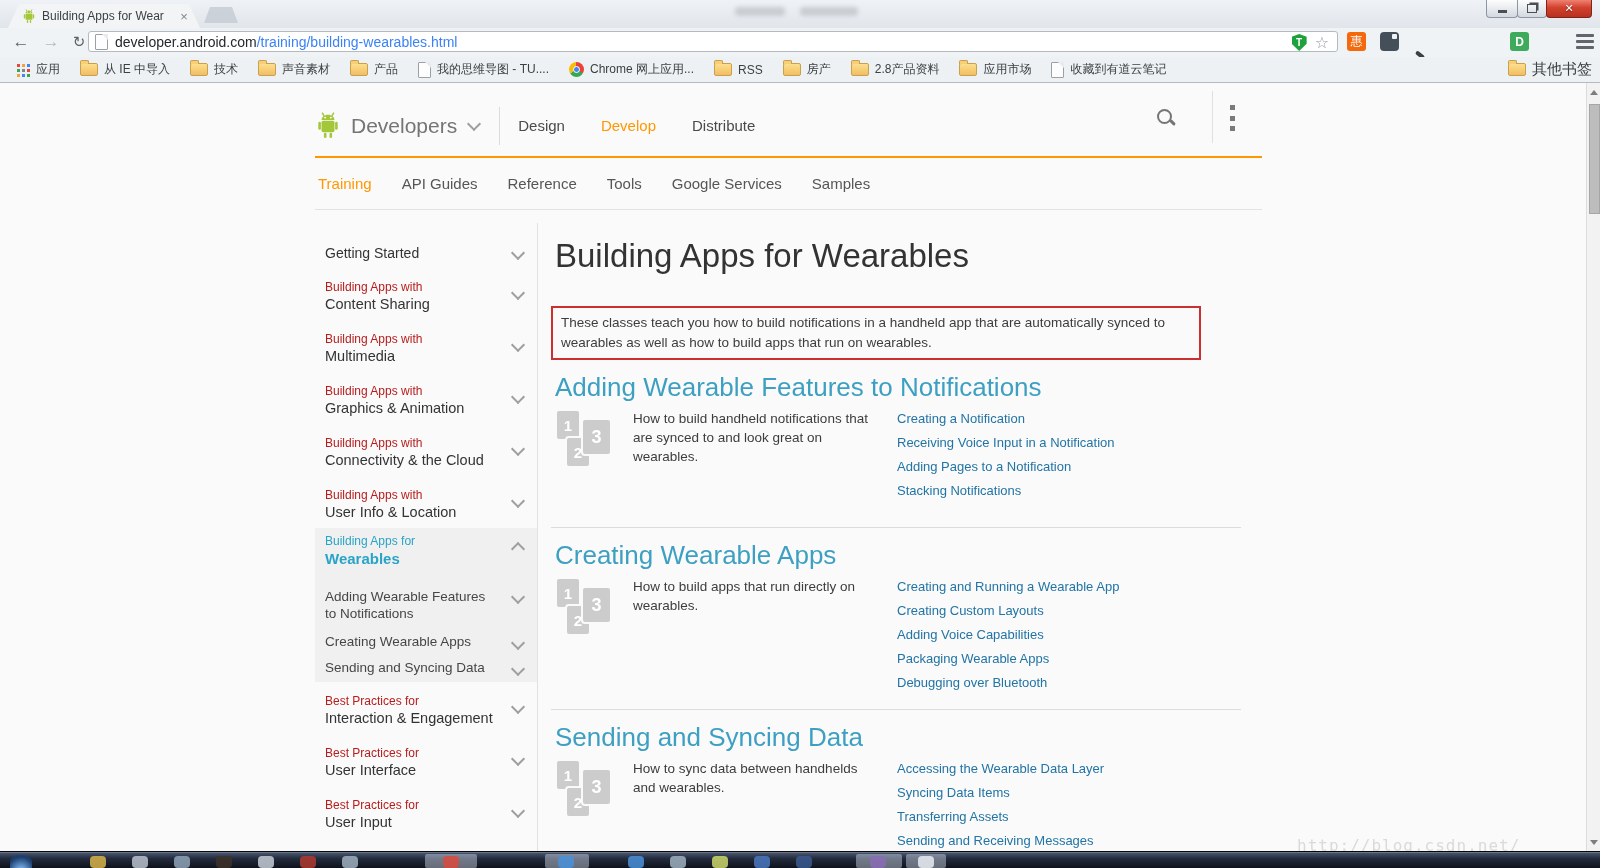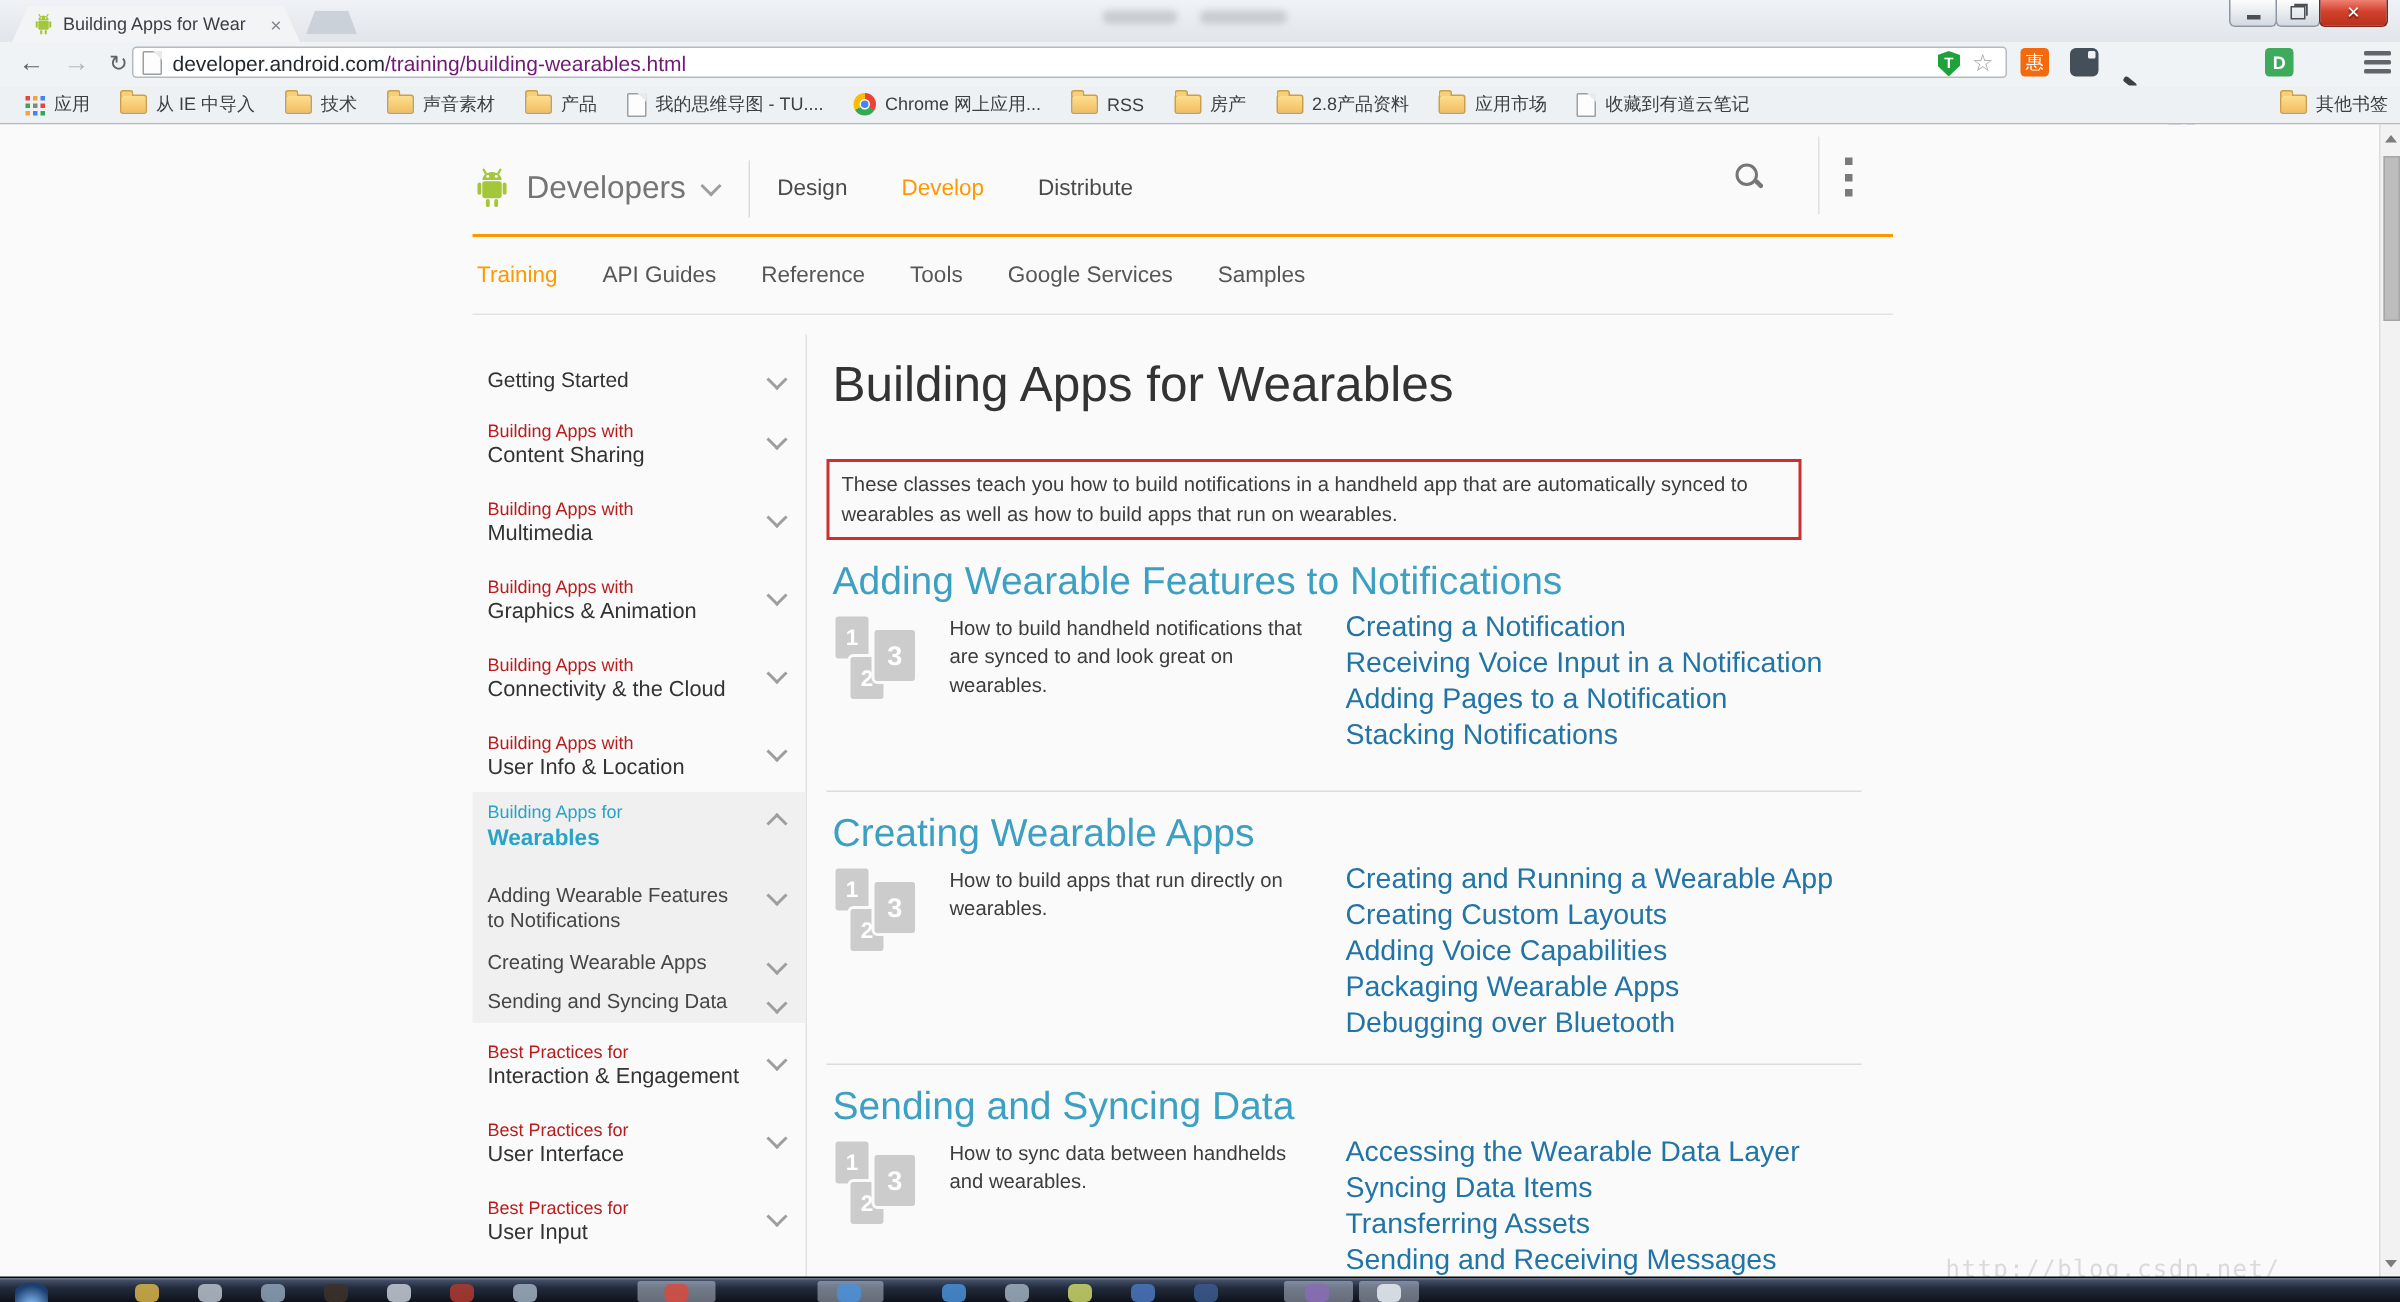--- a/index.html
+++ b/index.html
@@ -27,21 +27,21 @@
   .glyph-x{color:#fff;font-size:11px;font-weight:bold;text-shadow:0 1px 1px #6b1a10;}
 
   .toolbar{position:absolute;left:0;top:28px;width:1600px;height:29px;background:#f0f3f5;}
   .navbtn{position:absolute;top:2px;width:26px;height:24px;display:flex;align-items:center;justify-content:center;
     font-size:17px;color:#5f6368;}
   .navbtn.disabled{color:#b4b8bc;}
   .omnibox{position:absolute;left:88px;top:3px;width:1250px;height:21px;background:#fff;border:1px solid #b4bac0;
     border-radius:3px;display:flex;align-items:center;padding:0 6px;box-sizing:border-box;}
   .url{font-size:14px;margin-left:7px;white-space:nowrap;}
   .url .domain{color:#24292e;}
-  .url .path{color:#701a75;}
+  .url .path{color:#3b82f6;}
   .ico-page{width:11px;height:14px;background:#fdfdfd;border:1px solid #9aa0a6;border-radius:1px;position:relative;flex:none;}
   .ico-page::after{content:"";position:absolute;right:-1px;top:-1px;border:3px solid #e8eaed;
     border-left-color:transparent;border-bottom-color:transparent;}
   .omni-right{position:absolute;right:8px;top:2px;display:flex;align-items:center;gap:8px;}
   .ico-shield{width:15px;height:17px;background:#1fa23c;display:flex;align-items:center;justify-content:center;
     clip-path:polygon(50% 0,100% 16%,100% 58%,50% 100%,0 58%,0 16%);color:#fff;font-size:10px;font-weight:bold;}
   .ico-star{font-size:16px;color:#9aa0a6;line-height:1;}
   .ext{position:absolute;top:4px;width:19px;height:19px;border-radius:3px;}
   .ext-hui{background:#f4690c;color:#fff;font-size:12px;display:flex;align-items:center;justify-content:center;}
   .ext-evernote{background:#454f59;border-radius:4px;position:relative;}
@@ -57,21 +57,21 @@
     color:#fff;font-size:9px;font-weight:bold;display:flex;align-items:center;justify-content:center;}
   .ext-push{background:#3eaa5c;color:#fff;font-weight:bold;font-size:12px;display:flex;align-items:center;justify-content:center;}
   .ext-film{background:#c5221f;position:relative;}
   .ext-film::after{content:"";position:absolute;left:5px;top:3px;right:2px;bottom:3px;background:#8c1713;}
   .menu-ham{position:absolute;top:6px;width:18px;height:15px;display:flex;flex-direction:column;justify-content:space-between;}
   .menu-ham i{display:block;height:3px;background:#60666c;border-radius:1px;}
 
   .bookmarks{position:absolute;left:0;top:57px;width:1600px;height:26px;background:#eef1f4;
     border-bottom:1px solid #b6babe;display:flex;align-items:center;box-sizing:border-box;padding:0 6px;}
   .bm{display:flex;align-items:center;gap:6px;margin:0 10px;font-size:12px;color:#3c4043;white-space:nowrap;}
-  .bm-right{position:absolute;right:8px;display:flex;align-items:center;gap:6px;font-size:12px;color:#3c4043;}
+  .bm-right{position:absolute;right:8px;display:flex;align-items:center;gap:6px;font-size:15px;color:#3c4043;}
   .ico-folder{width:16px;height:11px;background:linear-gradient(#fddf8d,#f2bd63);border:1px solid #c9a14e;border-radius:2px;position:relative;flex:none;}
   .ico-folder::before{content:"";position:absolute;left:-1px;top:-4px;width:7px;height:3px;background:#f7cf78;border:1px solid #c9a14e;border-bottom:none;border-radius:2px 2px 0 0;}
   .ico-apps{width:14px;height:14px;position:relative;flex:none;}
   .ico-apps::before{content:"";position:absolute;left:1px;top:1px;width:3px;height:3px;background:#e8453c;
     box-shadow:5px 0 0 #f2a33c,10px 0 0 #4285f4,0 5px 0 #34a853,5px 5px 0 #7f868c,10px 5px 0 #e8453c,0 10px 0 #f2a33c,5px 10px 0 #4285f4,10px 10px 0 #34a853;}
   .ico-chrome{width:15px;height:15px;border-radius:50%;position:relative;flex:none;
     background:conic-gradient(#ea4335 0 33%,#34a853 33% 66%,#fbbc05 66% 100%);}
   .ico-chrome::after{content:"";position:absolute;left:4px;top:4px;width:5px;height:5px;background:#4285f4;border:1.5px solid #fff;border-radius:50%;}
 
   
@@ -128,21 +128,21 @@
   .section h2{margin:12px 0 0 0;font-size:26px;line-height:30px;font-weight:300;color:var(--heading-blue);}
   .sec-body{display:flex;margin-top:7px;}
   .icon123{position:relative;width:56px;height:64px;flex:none;}
   .icon123 i{position:absolute;background:#ccc;color:#fff;font-style:normal;font-weight:bold;
     display:flex;align-items:center;justify-content:center;border-radius:4px;border:2px solid #fafafa;}
   .icon123 .c1{left:0;top:0;width:22px;height:28px;font-size:15px;}
   .icon123 .c2{left:10px;top:27px;width:22px;height:28px;font-size:15px;}
   .icon123 .c3{left:26px;top:9px;width:27px;height:34px;font-size:18px;}
   .sec-desc{width:242px;margin-left:22px;font-size:13.5px;line-height:19px;color:#3d3d3d;}
   .sec-links{margin-left:22px;display:flex;flex-direction:column;}
-  .sec-links a{font-size:19px;line-height:19px;color:var(--link-blue);text-decoration:none;margin-bottom:5px;}
+  .sec-links a{font-size:13px;line-height:19px;color:var(--link-blue);text-decoration:none;margin-bottom:5px;}
   .sec-divider{height:1px;background:#dcdcdc;margin-top:0;}
   .s1-pad{padding-bottom:22px;}
   .s2-pad{padding-bottom:12px;}
 
   
   .watermark{position:absolute;left:1297px;top:753px;font-family:"DejaVu Sans Mono","Liberation Mono",monospace;
     font-size:16px;letter-spacing:1px;color:#dadada;white-space:nowrap;}
   .logo2cto{position:absolute;left:1458px;top:734px;display:flex;align-items:flex-start;}
   .logo-main{font-size:46px;line-height:46px;font-weight:bold;letter-spacing:-2px;color:var(--logo-red);
     text-shadow:0 0 1px var(--logo-red);}

